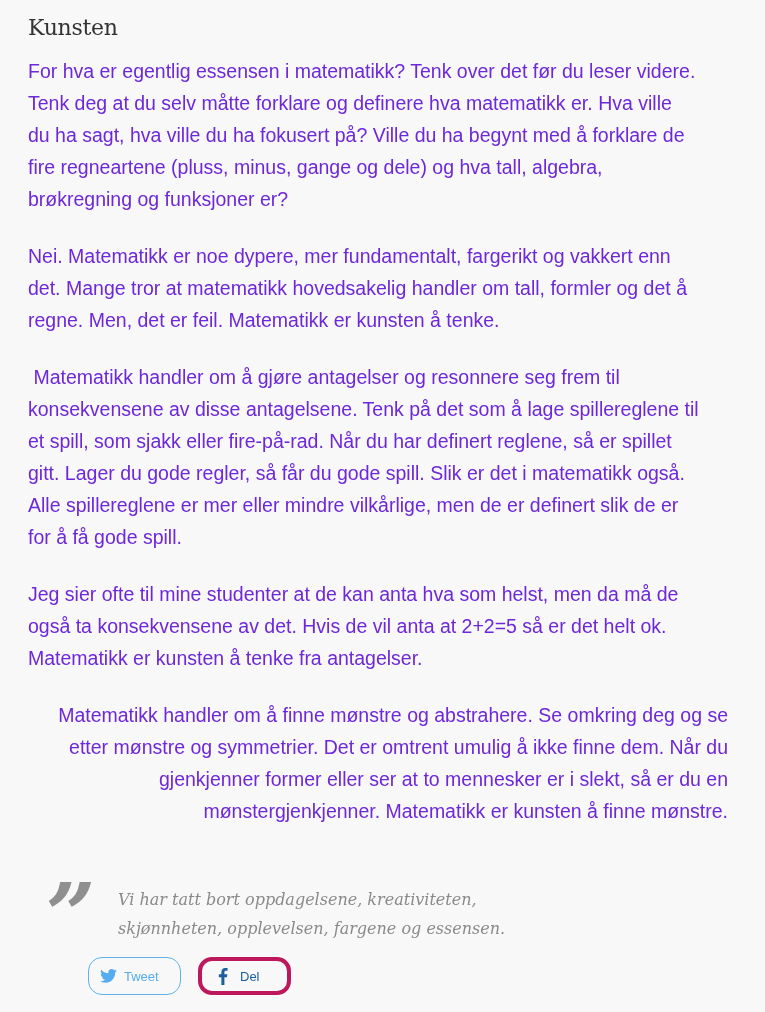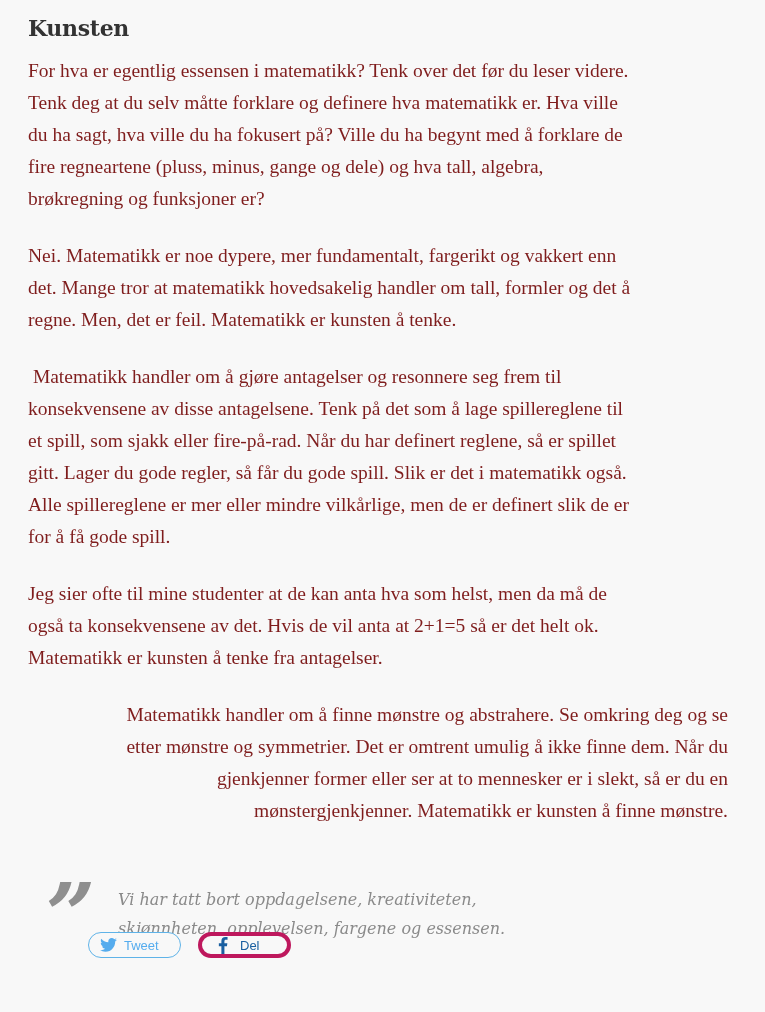--- a/index.html
+++ b/index.html
@@ -6,47 +6,47 @@
   body {
     width: 765px; height: 1012px; overflow: hidden;
     background: #f8f8f8;
     color: #333333;
     font-family: "DejaVu Serif", "Liberation Serif", serif;
   }
   .article { position: absolute; left: 28px; top: 0; width: 700px; }
   h2.title {
     position: absolute; left: 0; top: 15px; margin: 0;
     font-family: "DejaVu Serif", serif;
-    font-weight: bold; font-size: 22px; letter-spacing: -0.3px;
+    font-weight: normal; font-size: 22px; letter-spacing: -0.3px;
     color: #333;
   }
   .para {
     position: absolute; left: 0; margin: 0; width: 700px;
-    font-family: Liberation Serif, serif;
-    font-size: 19.5px; line-height: 32px; color: #7f1d1d;
+    font-family: Liberation Sans, sans-serif;
+    font-size: 19.5px; line-height: 32px; color: #6d28d9;
     white-space: pre-wrap;
   }
   #p0 { top: 55px; }
   #p1 { top: 240px; }
   #p2 { top: 361px; }
   #p3 { top: 578px; }
   #p4 { top: 699px; text-align: right; }
 
   .quote-mark {
     position: absolute; left: 46px; top: 872px;
     font-family: "DejaVu Serif", serif; font-style: italic; font-weight: bold;
     font-size: 86px; line-height: 86px; color: #8f8f8f;
   }
   .quote-text {
     position: absolute; left: 118px; top: 885px; width: 520px; margin: 0;
     font-family: "DejaVu Serif", serif; font-style: italic;
     font-size: 16px; line-height: 29px; color: #8a8a8a;
   }
   .share-btn {
-    position: absolute; top: 932px; width: 93px; height: 26px;
+    position: absolute; top: 957px; width: 93px; height: 38px;
     box-sizing: border-box; border-radius: 14px; background: #f8f8f8;
     font-family: "Liberation Sans", sans-serif; font-size: 13px;
     display: flex; align-items: center; cursor: pointer; text-align: center;
   }
   .tweet { left: 88px; border: 1px solid #5fb3e8; color: #55acee; }
   .del { left: 198px; border: 4px solid #be185d; color: #1a5fa0; }
   .share-btn .icon { display: inline-flex; width: 18px; height: 16px; align-items: center; justify-content: center; }
   .tweet .icon { margin-left: 10px; margin-right: 7px; }
   .del .icon { margin-left: 12px; margin-right: 8px; }
 </style>
@@ -63,21 +63,21 @@
   <p class="para" id="p1">Nei. Matematikk er noe dypere, mer fundamentalt, fargerikt og vakkert enn
 det. Mange tror at matematikk hovedsakelig handler om tall, formler og det å
 regne. Men, det er feil. Matematikk er kunsten å tenke.</p>
   <p class="para" id="p2"> Matematikk handler om å gjøre antagelser og resonnere seg frem til
 konsekvensene av disse antagelsene. Tenk på det som å lage spillereglene til
 et spill, som sjakk eller fire-på-rad. Når du har definert reglene, så er spillet
 gitt. Lager du gode regler, så får du gode spill. Slik er det i matematikk også.
 Alle spillereglene er mer eller mindre vilkårlige, men de er definert slik de er
 for å få gode spill.</p>
   <p class="para" id="p3">Jeg sier ofte til mine studenter at de kan anta hva som helst, men da må de
-også ta konsekvensene av det. Hvis de vil anta at 2+1=5 så er det helt ok.
+også ta konsekvensene av det. Hvis de vil anta at 2+2=5 så er det helt ok.
 Matematikk er kunsten å tenke fra antagelser.</p>
   <p class="para" id="p4">Matematikk handler om å finne mønstre og abstrahere. Se omkring deg og se
 etter mønstre og symmetrier. Det er omtrent umulig å ikke finne dem. Når du
 gjenkjenner former eller ser at to mennesker er i slekt, så er du en
 mønstergjenkjenner. Matematikk er kunsten å finne mønstre.</p>
 </div>
 
 <div>
   <div class="quote-mark">”</div>
   <p class="quote-text" style="white-space: pre-wrap;">Vi har tatt bort oppdagelsene, kreativiteten,

